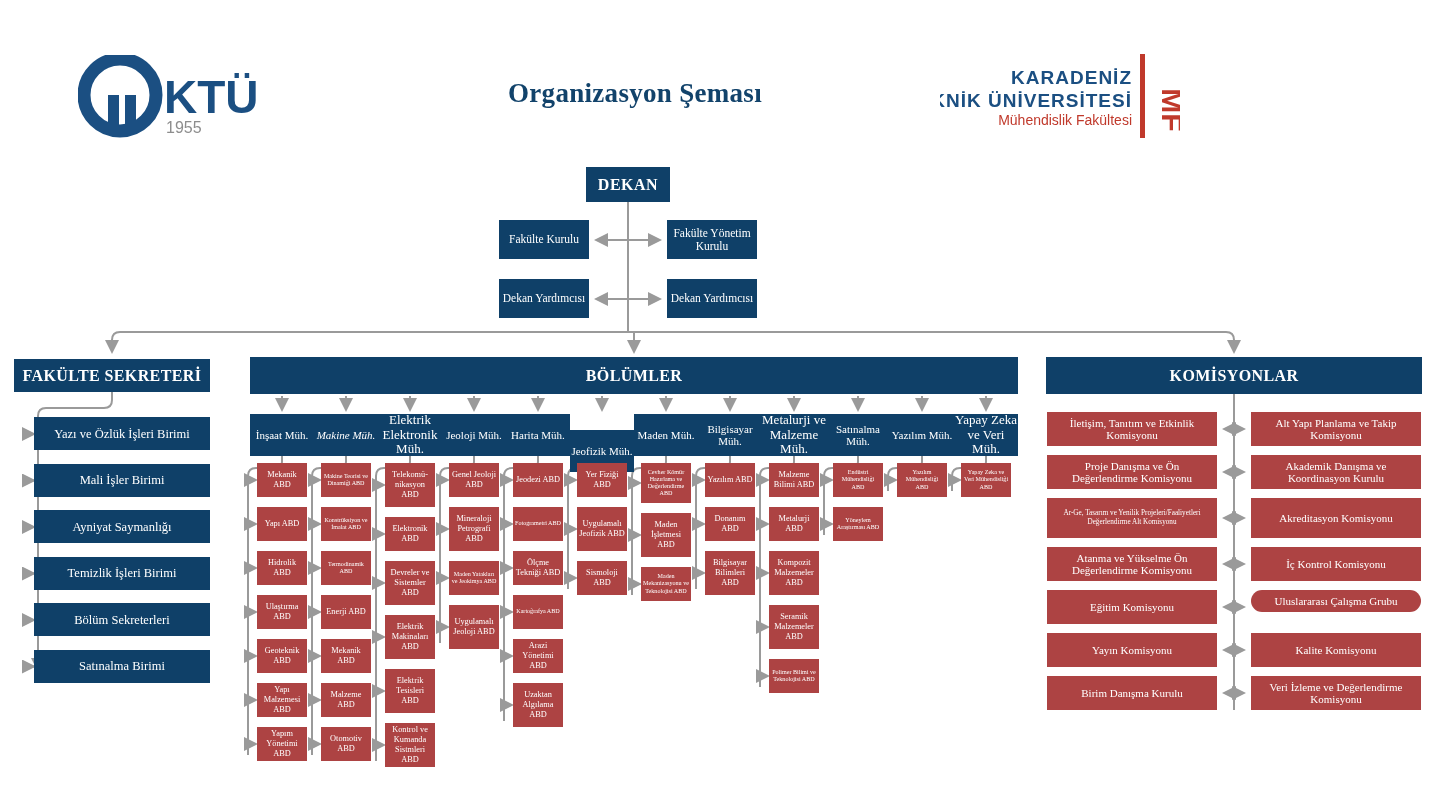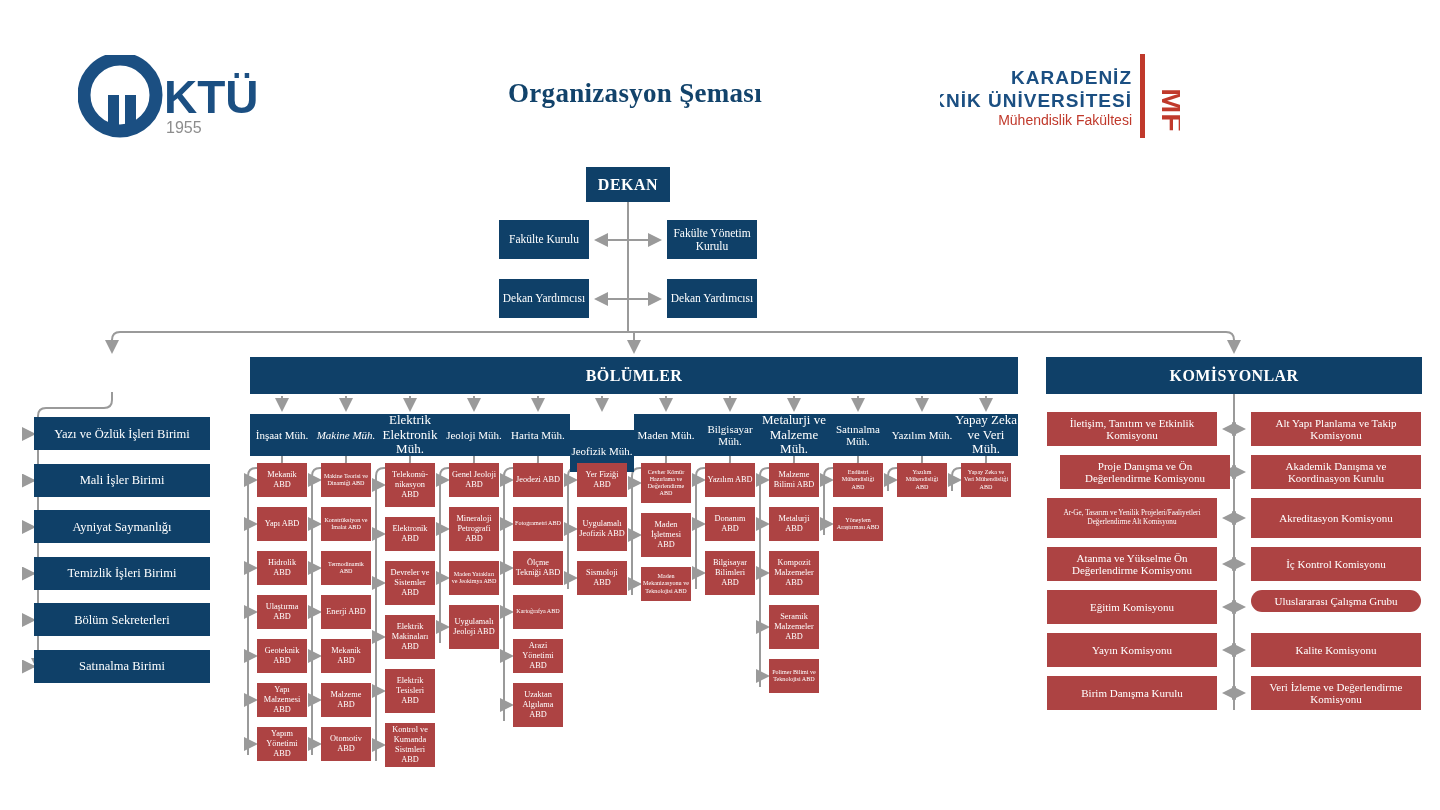--- a/index.html
+++ b/index.html
@@ -100,20 +100,21 @@
       <line x1="634" y1="332" x2="634" y2="352" marker-end="url(#ar)"></line>
     </g>
   </svg>
 
   <div class="nav blue dekan">DEKAN</div>
   <div class="nav blue fk">Fakülte Kurulu</div>
   <div class="nav blue fyk">Fakülte Yönetim Kurulu</div>
   <div class="nav blue dy1">Dekan Yardımcısı</div>
   <div class="nav blue dy2">Dekan Yardımcısı</div>
 
+  <div class="nav blue hdr hdr-fs">FAKÜLTE SEKRETERİ</div>
   <div class="nav blue hdr hdr-bol">BÖLÜMLER</div>
   <div class="nav blue hdr hdr-kom">KOMİSYONLAR</div>
 
   <div id="fs-layer">
       <svg class="conn">
         <defs>
           <marker id="ar2" markerWidth="7" markerHeight="7" refX="6" refY="3.5" orient="auto">
             <polygon points="0 0, 7 3.5, 0 7" fill="#9a9a9a"></polygon>
           </marker>
         </defs>
@@ -291,21 +292,21 @@
         <path d="M1234 607 L1224 607" stroke="#9a9a9a" stroke-width="2" fill="none" marker-end="url(#ar2)"></path>
         <path d="M1234 607 L1244 607" stroke="#9a9a9a" stroke-width="2" fill="none" marker-end="url(#ar2)"></path>
         <path d="M1234 650 L1224 650" stroke="#9a9a9a" stroke-width="2" fill="none" marker-end="url(#ar2)"></path>
         <path d="M1234 650 L1244 650" stroke="#9a9a9a" stroke-width="2" fill="none" marker-end="url(#ar2)"></path>
         <path d="M1234 693 L1224 693" stroke="#9a9a9a" stroke-width="2" fill="none" marker-end="url(#ar2)"></path>
         <path d="M1234 693 L1244 693" stroke="#9a9a9a" stroke-width="2" fill="none" marker-end="url(#ar2)"></path>
         <line x1="1234" y1="394" x2="1234" y2="710" stroke="#9a9a9a" stroke-width="2"></line>
       </svg>
       <div class="nav red com" style="left: 1047px; width: 170px; top: 412px; height: 34px; padding: 0px 4px;">İletişim, Tanıtım ve Etkinlik Komisyonu</div>
       <div class="nav red com" style="left: 1251px; width: 170px; top: 412px; height: 34px; padding: 0px 4px;">Alt Yapı Planlama ve Takip Komisyonu</div>
-      <div class="nav red com" style="left: 1047px; width: 170px; top: 455px; height: 34px; padding: 0px 4px; margin-left: 13px;">Proje Danışma ve Ön Değerlendirme Komisyonu</div>
+      <div class="nav red com" style="left: 1047px; width: 170px; top: 455px; height: 34px; padding: 0px 4px;">Proje Danışma ve Ön Değerlendirme Komisyonu</div>
       <div class="nav red com" style="left: 1251px; width: 170px; top: 455px; height: 34px; padding: 0px 4px;">Akademik Danışma ve Koordinasyon Kurulu</div>
       <div class="nav red com s" style="left: 1047px; width: 170px; top: 498px; height: 40px; padding: 0px 4px;">Ar-Ge, Tasarım ve Yenilik Projeleri/Faaliyetleri Değerlendirme Alt Komisyonu</div>
       <div class="nav red com" style="left: 1251px; width: 170px; top: 498px; height: 40px; padding: 0px 4px;">Akreditasyon Komisyonu</div>
       <div class="nav red com" style="left: 1047px; width: 170px; top: 547px; height: 34px; padding: 0px 4px;">Atanma ve Yükselme Ön Değerlendirme Komisyonu</div>
       <div class="nav red com" style="left: 1251px; width: 170px; top: 547px; height: 34px; padding: 10px 4px;">İç Kontrol Komisyonu</div>
       <div class="nav red com" style="left: 1047px; width: 170px; top: 590px; height: 34px; padding: 0px 4px;">Eğitim Komisyonu</div>
       <div class="nav red com" style="left: 1251px; width: 170px; top: 590px; height: 22px; padding: 0px 4px; border-radius: 14px;">Uluslararası Çalışma Grubu</div>
       <div class="nav red com" style="left: 1047px; width: 170px; top: 633px; height: 34px; padding: 0px 4px;">Yayın Komisyonu</div>
       <div class="nav red com" style="left: 1251px; width: 170px; top: 633px; height: 34px; padding: 0px 4px;">Kalite Komisyonu</div>
       <div class="nav red com" style="left: 1047px; width: 170px; top: 676px; height: 34px; padding: 0px 4px;">Birim Danışma Kurulu</div>

